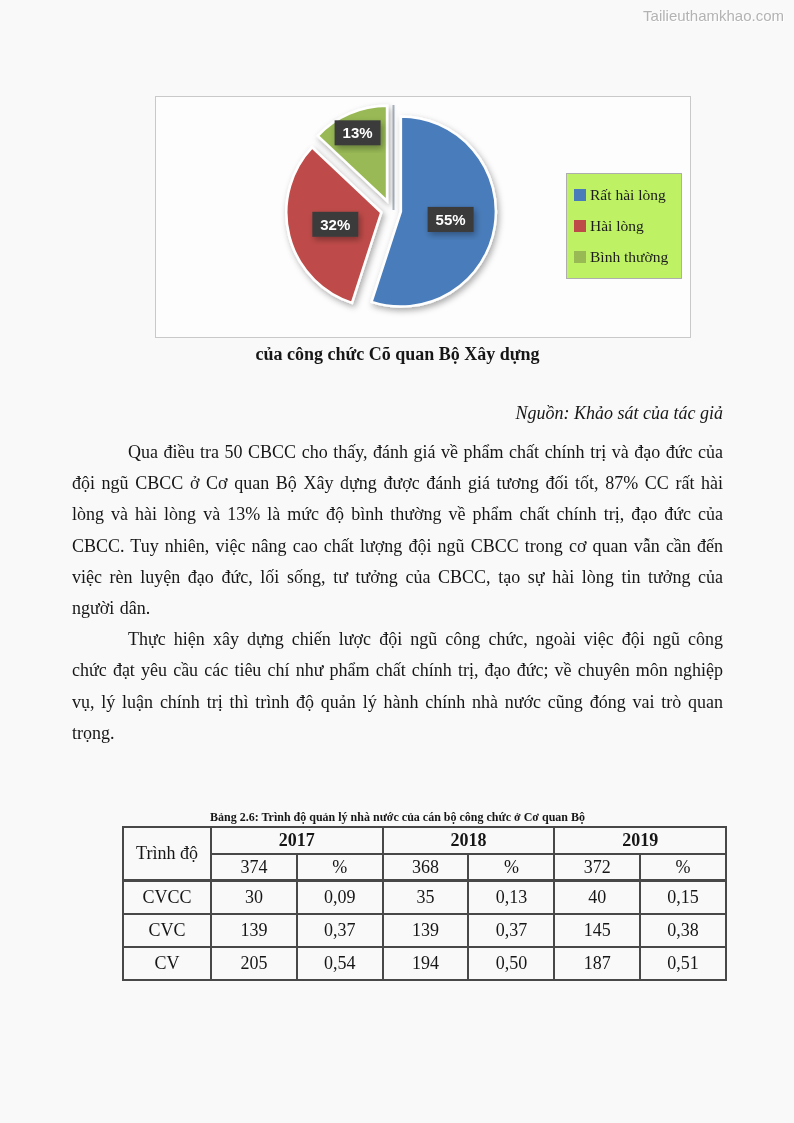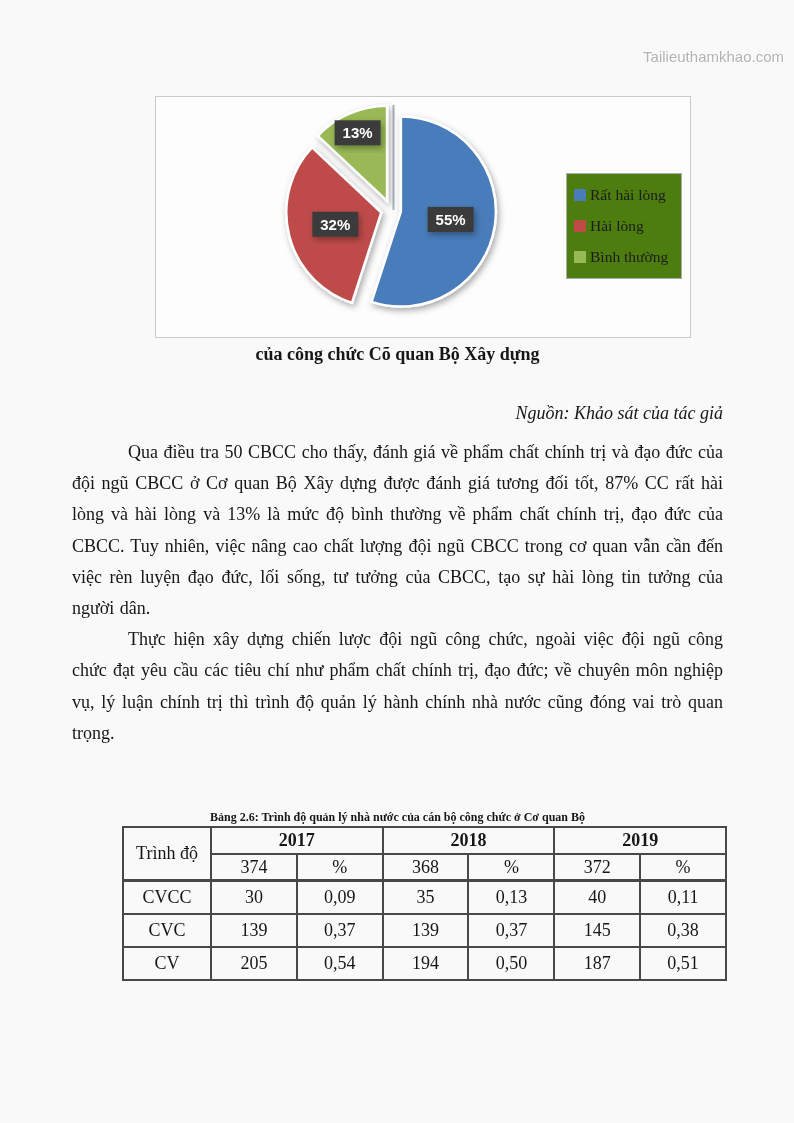--- a/index.html
+++ b/index.html
@@ -11,39 +11,38 @@
     font-family:"Liberation Serif","DejaVu Serif",serif;
     color:#161616;
     overflow:hidden;
     margin:0 auto;
   }
   .site-watermark{
     position:absolute;top:7px;right:10px;
     font-family:"Liberation Sans","DejaVu Sans",sans-serif;
     font-size:15px;color:#b3b3b3;
     text-shadow:1px 1px 0 #ffffff;
-    margin-top:41px;
   }
   .page-number{
     position:absolute;top:42px;left:0;width:100%;
     text-align:center;font-size:15px;color:#222;
   }
   
   .chart-panel{
     position:absolute;left:155px;top:96px;
     width:536px;height:242px;
     background:#fdfdfd;
     border:1px solid #c9c9c9;
     box-sizing:border-box;
   }
   .chart-panel svg{position:absolute;left:0;top:0;}
   .legend{
     position:absolute;left:410px;top:76px;
     width:116px;height:106px;
-    background:#4d7c0f;
+    background:#bef264;
     border:1px solid #aeaeae;
     box-sizing:border-box;
     display:flex;flex-direction:column;justify-content:space-around;
     padding:6px 7px;
   }
   .legend-item{display:flex;align-items:center;}
   .legend-swatch{width:12px;height:12px;margin-right:4px;flex:0 0 auto;}
   .legend-label{font-size:15.5px;color:#1c1c1c;white-space:nowrap;}
   
   .chart-caption{
@@ -174,21 +173,21 @@
         </tr>
       </thead>
     <tbody id="data-table-body">
         <tr>
           <th>CVCC</th>
           <td>30</td>
           <td>0,09</td>
           <td>35</td>
           <td>0,13</td>
           <td>40</td>
-          <td>0,11</td>
+          <td>0,15</td>
         </tr>
         <tr>
           <th>CVC</th>
           <td>139</td>
           <td>0,37</td>
           <td>139</td>
           <td>0,37</td>
           <td>145</td>
           <td>0,38</td>
         </tr>

